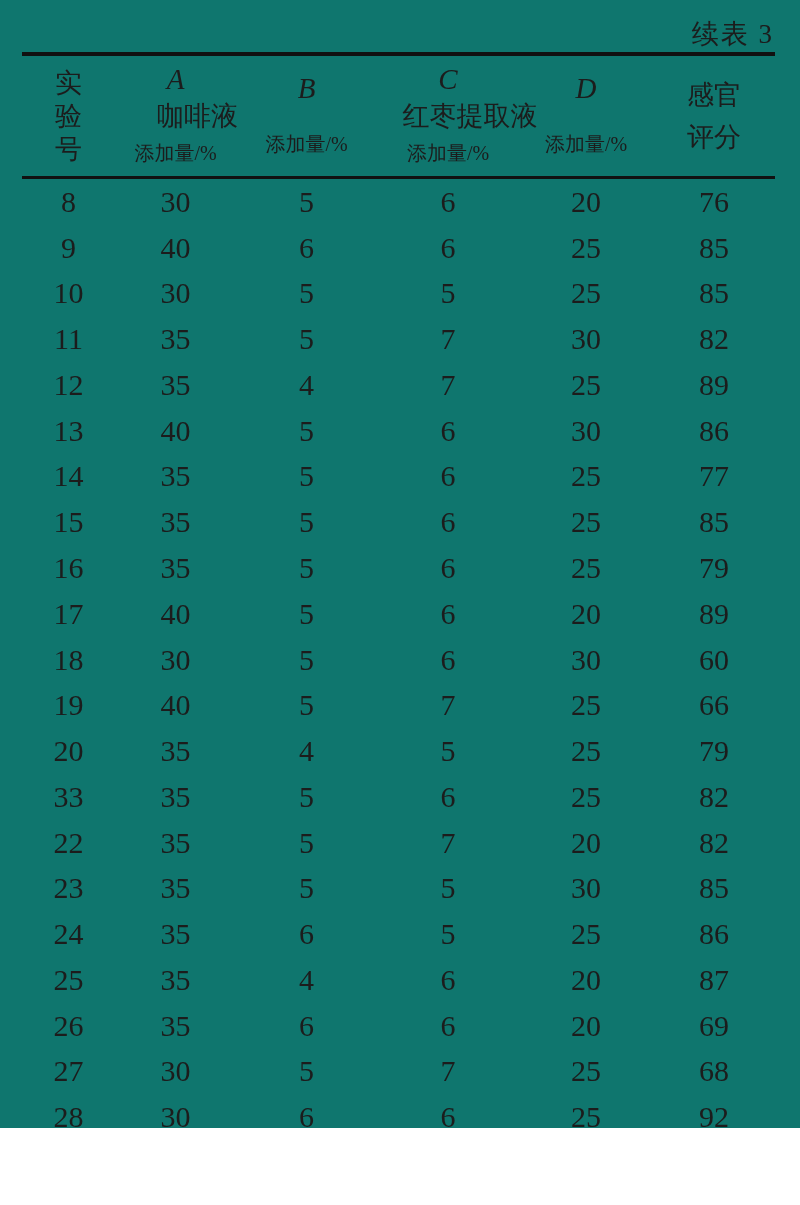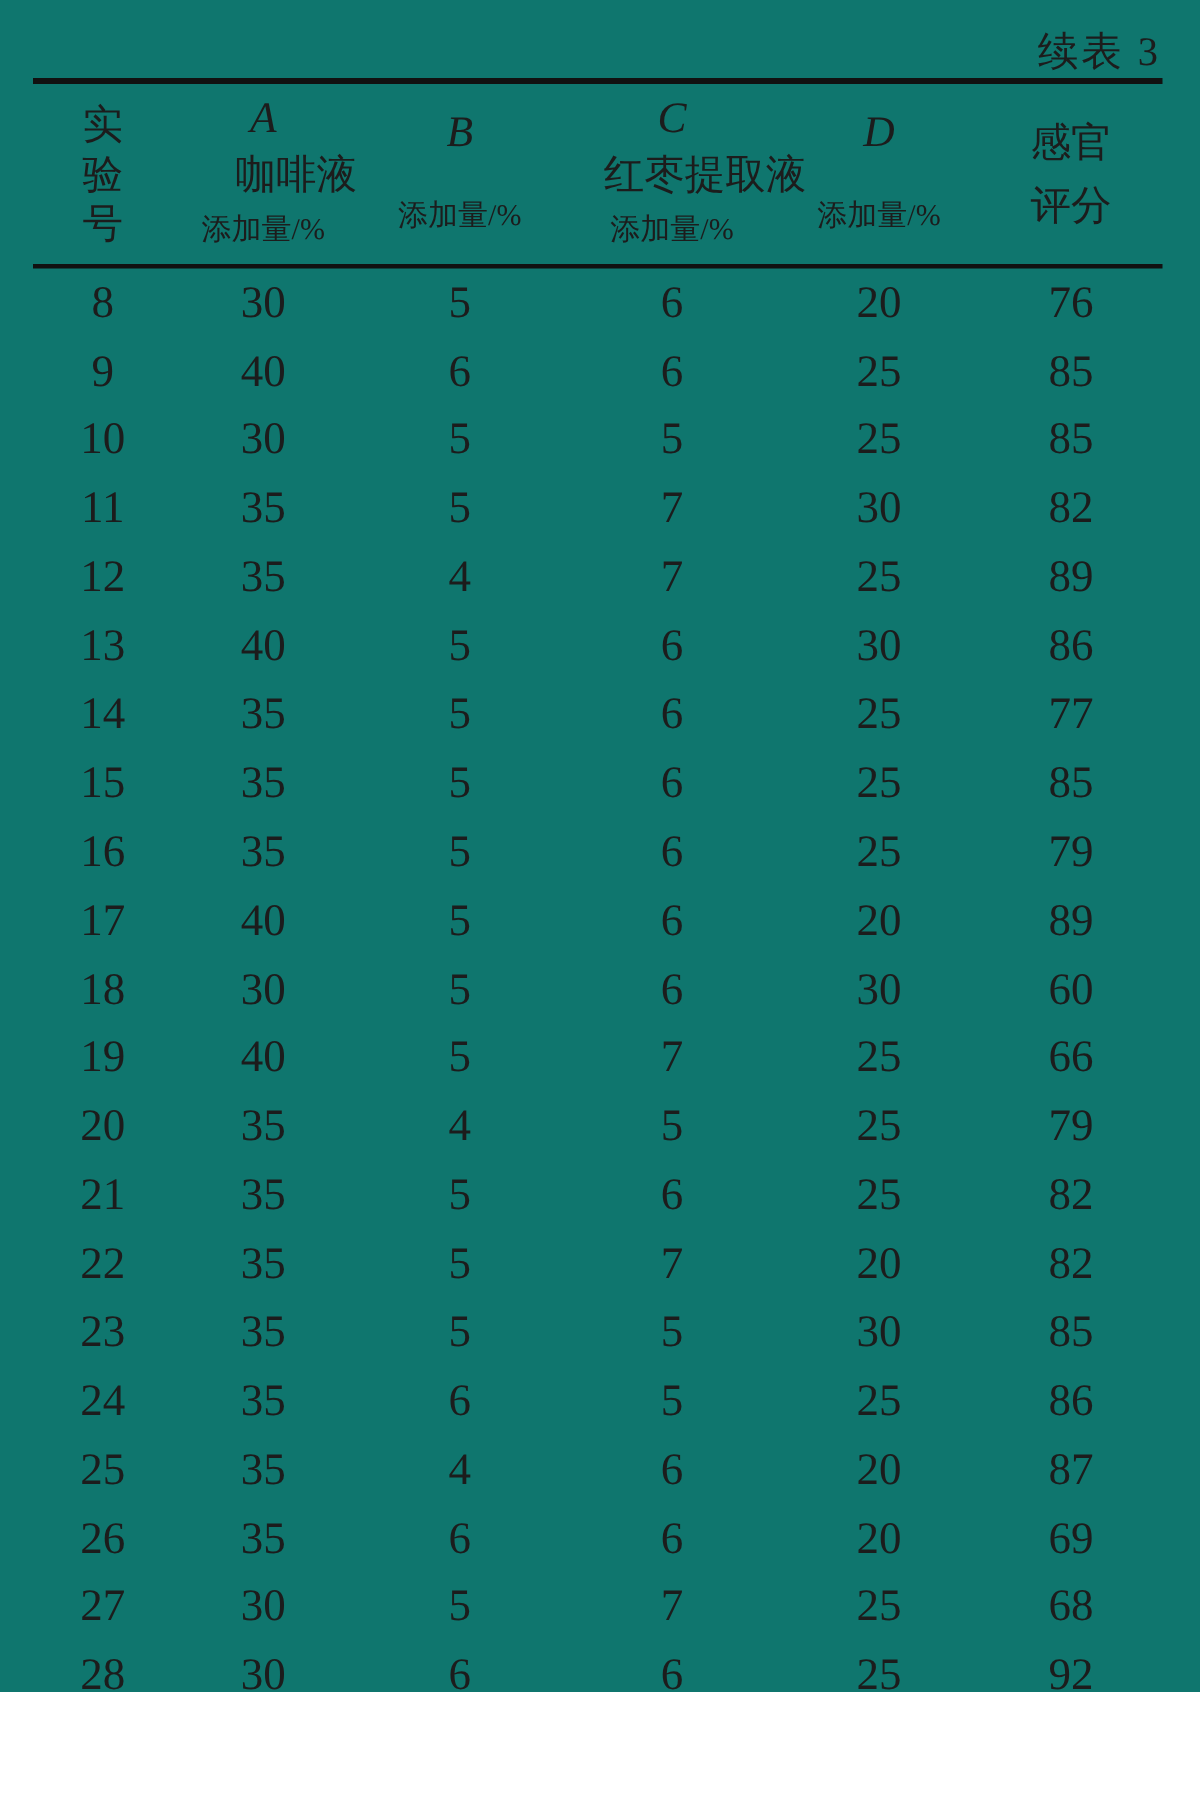--- a/index.html
+++ b/index.html
@@ -242,21 +242,21 @@
         </div>
         <div class="trow">
           <div class="cell c0">20</div>
           <div class="cell c1">35</div>
           <div class="cell c2">4</div>
           <div class="cell c3">5</div>
           <div class="cell c4">25</div>
           <div class="cell c5">79</div>
         </div>
         <div class="trow">
-          <div class="cell c0">21</div>
+          <div class="cell c0">33</div>
           <div class="cell c1">35</div>
           <div class="cell c2">5</div>
           <div class="cell c3">6</div>
           <div class="cell c4">25</div>
           <div class="cell c5">82</div>
         </div>
         <div class="trow">
           <div class="cell c0">22</div>
           <div class="cell c1">35</div>
           <div class="cell c2">5</div>

